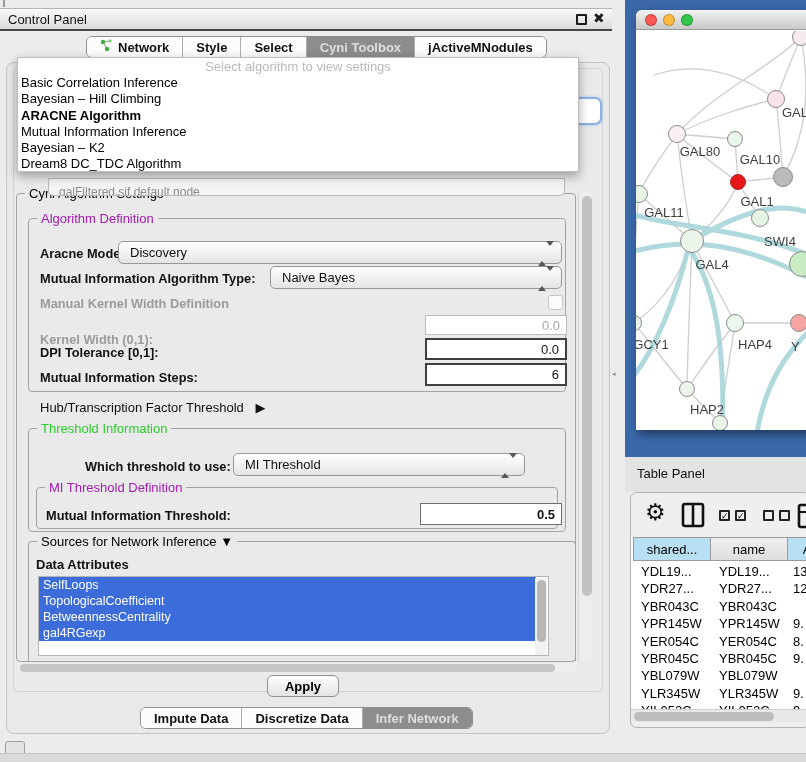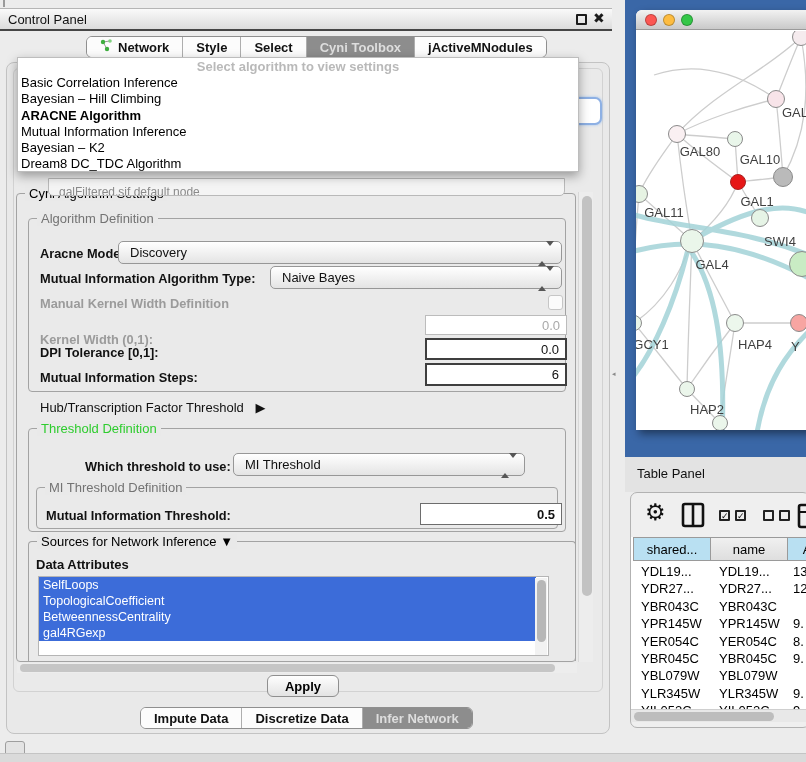--- a/index.html
+++ b/index.html
@@ -28,36 +28,36 @@
     font-weight:bold; color:#111; border-left:1px solid #aeaeae; background:#fcfcfc; cursor:default; }
   .tab:first-child { border-left:none; }
   .tab.sel { background:#8d8d8d; color:#dedede; font-weight:bold; }
 
   .btabbar { left:140px; top:707px; height:22px; display:flex; border:1px solid #8f8f8f;
     border-radius:6px; overflow:hidden; background:#fcfcfc; }
 
   
   .popup { left:17px; top:57px; width:562px; height:115px; background:#fff;
     border:1px solid #bdbdbd; box-shadow:0 4px 10px rgba(0,0,0,0.35); z-index:40; }
-  .popup .ph { text-align:center; color:#b9b9b9; font-size:13px; height:17px; line-height:17px;font-weight:bold; }
+  .popup .ph { text-align:center; color:#b9b9b9; font-size:13px; height:17px; line-height:17px; }
   .popup .it { font-size:13px; height:16.3px; line-height:16.3px; padding-left:3px; color:#000; }
   .popup .it.bold { font-weight:bold; }
 
   
   .hidden-combo { left:568px; top:97px; width:34px; height:28px; border:2px solid #8db0e4;
     border-radius:7px; background:#fff; box-shadow:0 0 3px #9dc0ee; z-index:10; }
   .hidden-netsel { left:48px; top:172px; width:517px; height:18px; background:#f4f4f4;
     border:1px solid #b9b9b9; border-radius:0 0 5px 5px; overflow:hidden; z-index:11;
     font-size:12px; color:#8a8a8a; padding-left:10px; line-height:26px;margin-top:6px; }
 
   
   .grp { position:absolute; border:1px solid #a3a3a3; border-radius:4px; }
   .gt { position:absolute; top:-8px; left:8px; background:#e9e9e9; padding:0 4px;
     font-size:13px; white-space:nowrap; }
-  .gt.blue { color:#737373; }
+  .gt.blue { color:#a21caf; }
   .gt.green { color:#2ecc2e; }
 
   .lbl { position:absolute; font-size:12.8px; font-weight:bold; color:#111; white-space:nowrap; }
   .lbl.dis { color:#9b9b9b; }
   .plain { font-weight:normal; }
 
   .combo { position:absolute; height:23px; border:1px solid #979797; border-radius:5px;
     background:linear-gradient(#ffffff,#e4e4e4); font-size:13px; color:#111;
     display:flex; align-items:center; padding:0 24px 0 11px; }
   .arrs { position:absolute; right:7px; top:4px; }
@@ -223,21 +223,21 @@
 
   <div class="lbl" style="left:40px;top:370px;">Mutual Information Steps:</div>
   <div class="fld dark" style="left:425px;top:363px;width:142px;height:23px;">6</div>
 
   <div class="lbl plain" style="left:40px;top:400px;font-weight:normal;font-size:13px;">
     <span>Hub/Transcription Factor Threshold</span>
     <span style="margin-left:8px;">▶</span>
   </div>
 
   <div class="grp" style="left:28px;top:428px;width:538px;height:104px;">
-    <span class="gt green">Threshold Definition</span>
+    <span class="gt green">Threshold Information</span>
   </div>
 
   <div class="lbl" style="left:85px;top:459px;">Which threshold to use:</div>
   <div class="combo" style="left:233px;top:453px;width:292px;">
     <span>MI Threshold</span>
     <span class="arrs"><span class="tri-up"></span><span class="tri-dn"></span></span>
   </div>
 
   <div class="grp" style="left:36px;top:487px;width:522px;height:42px;">
     <span class="gt blue">MI Threshold Definition</span>

